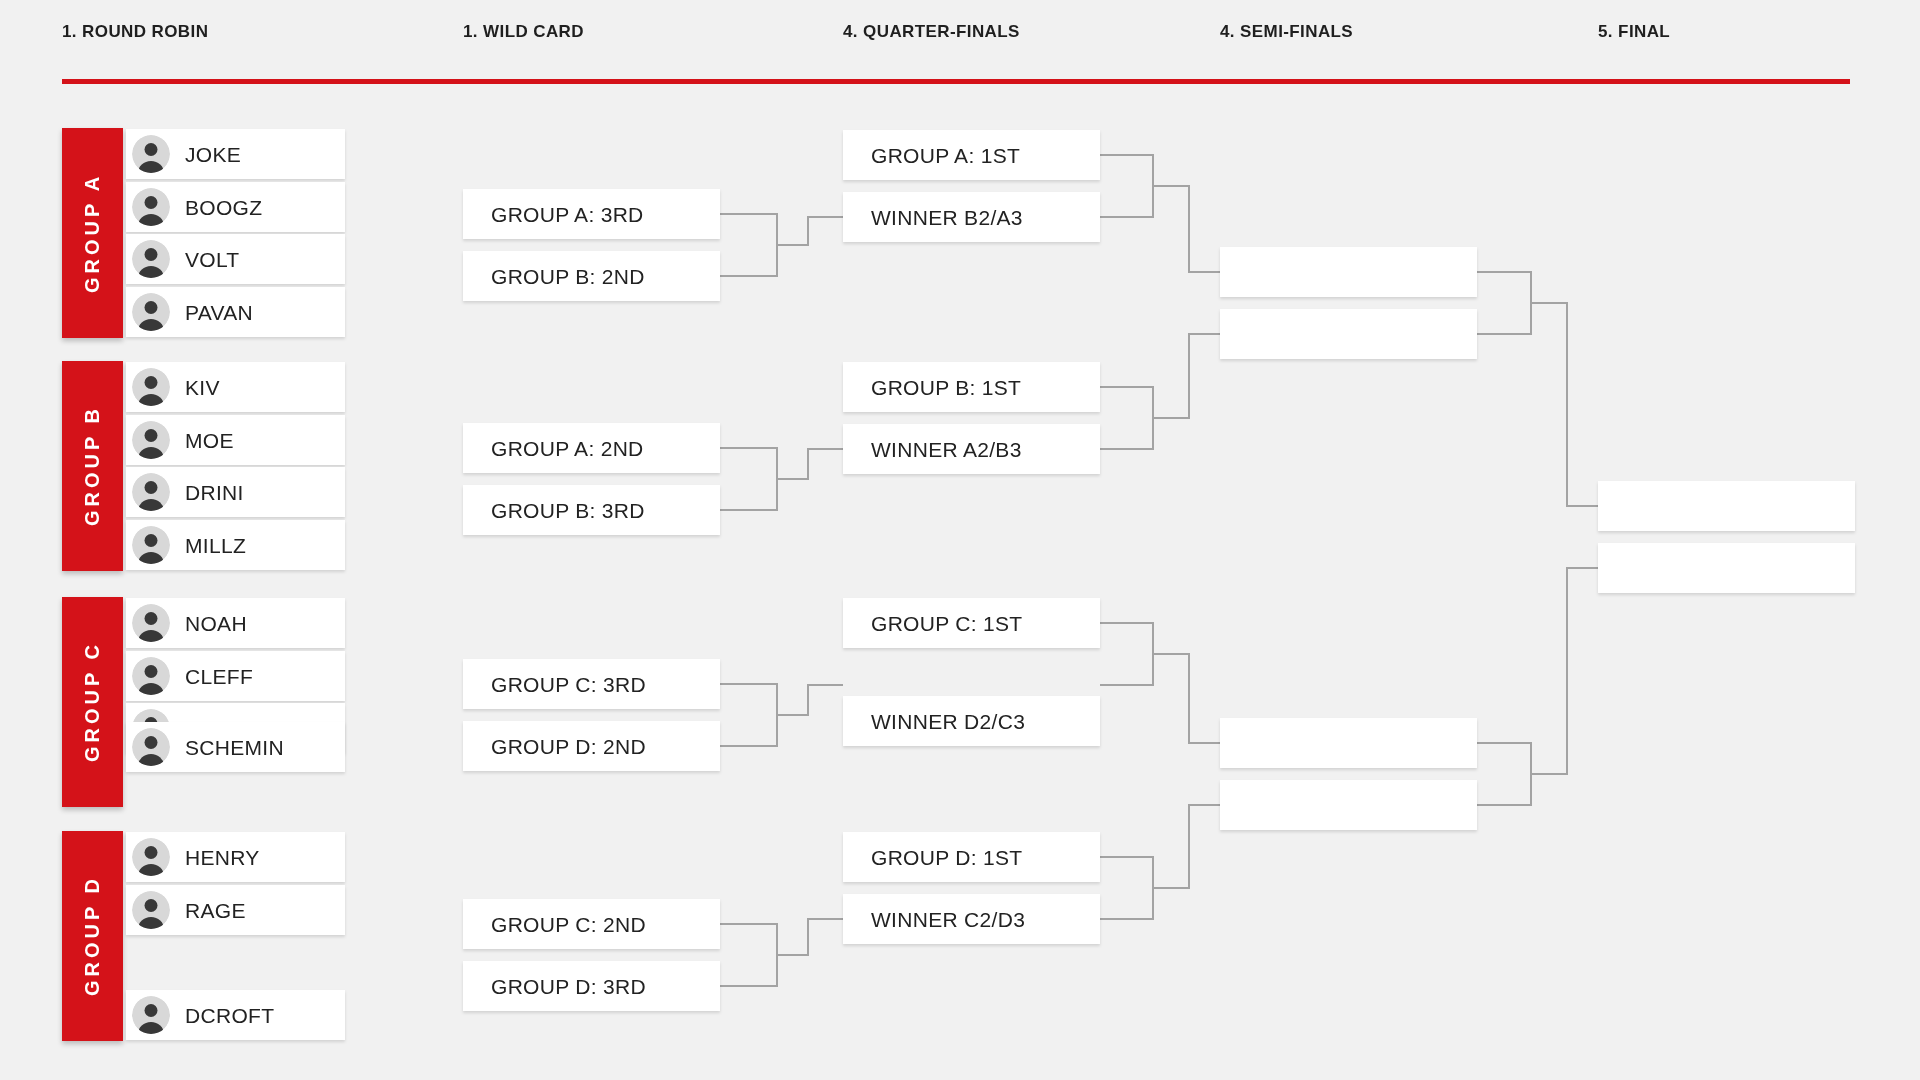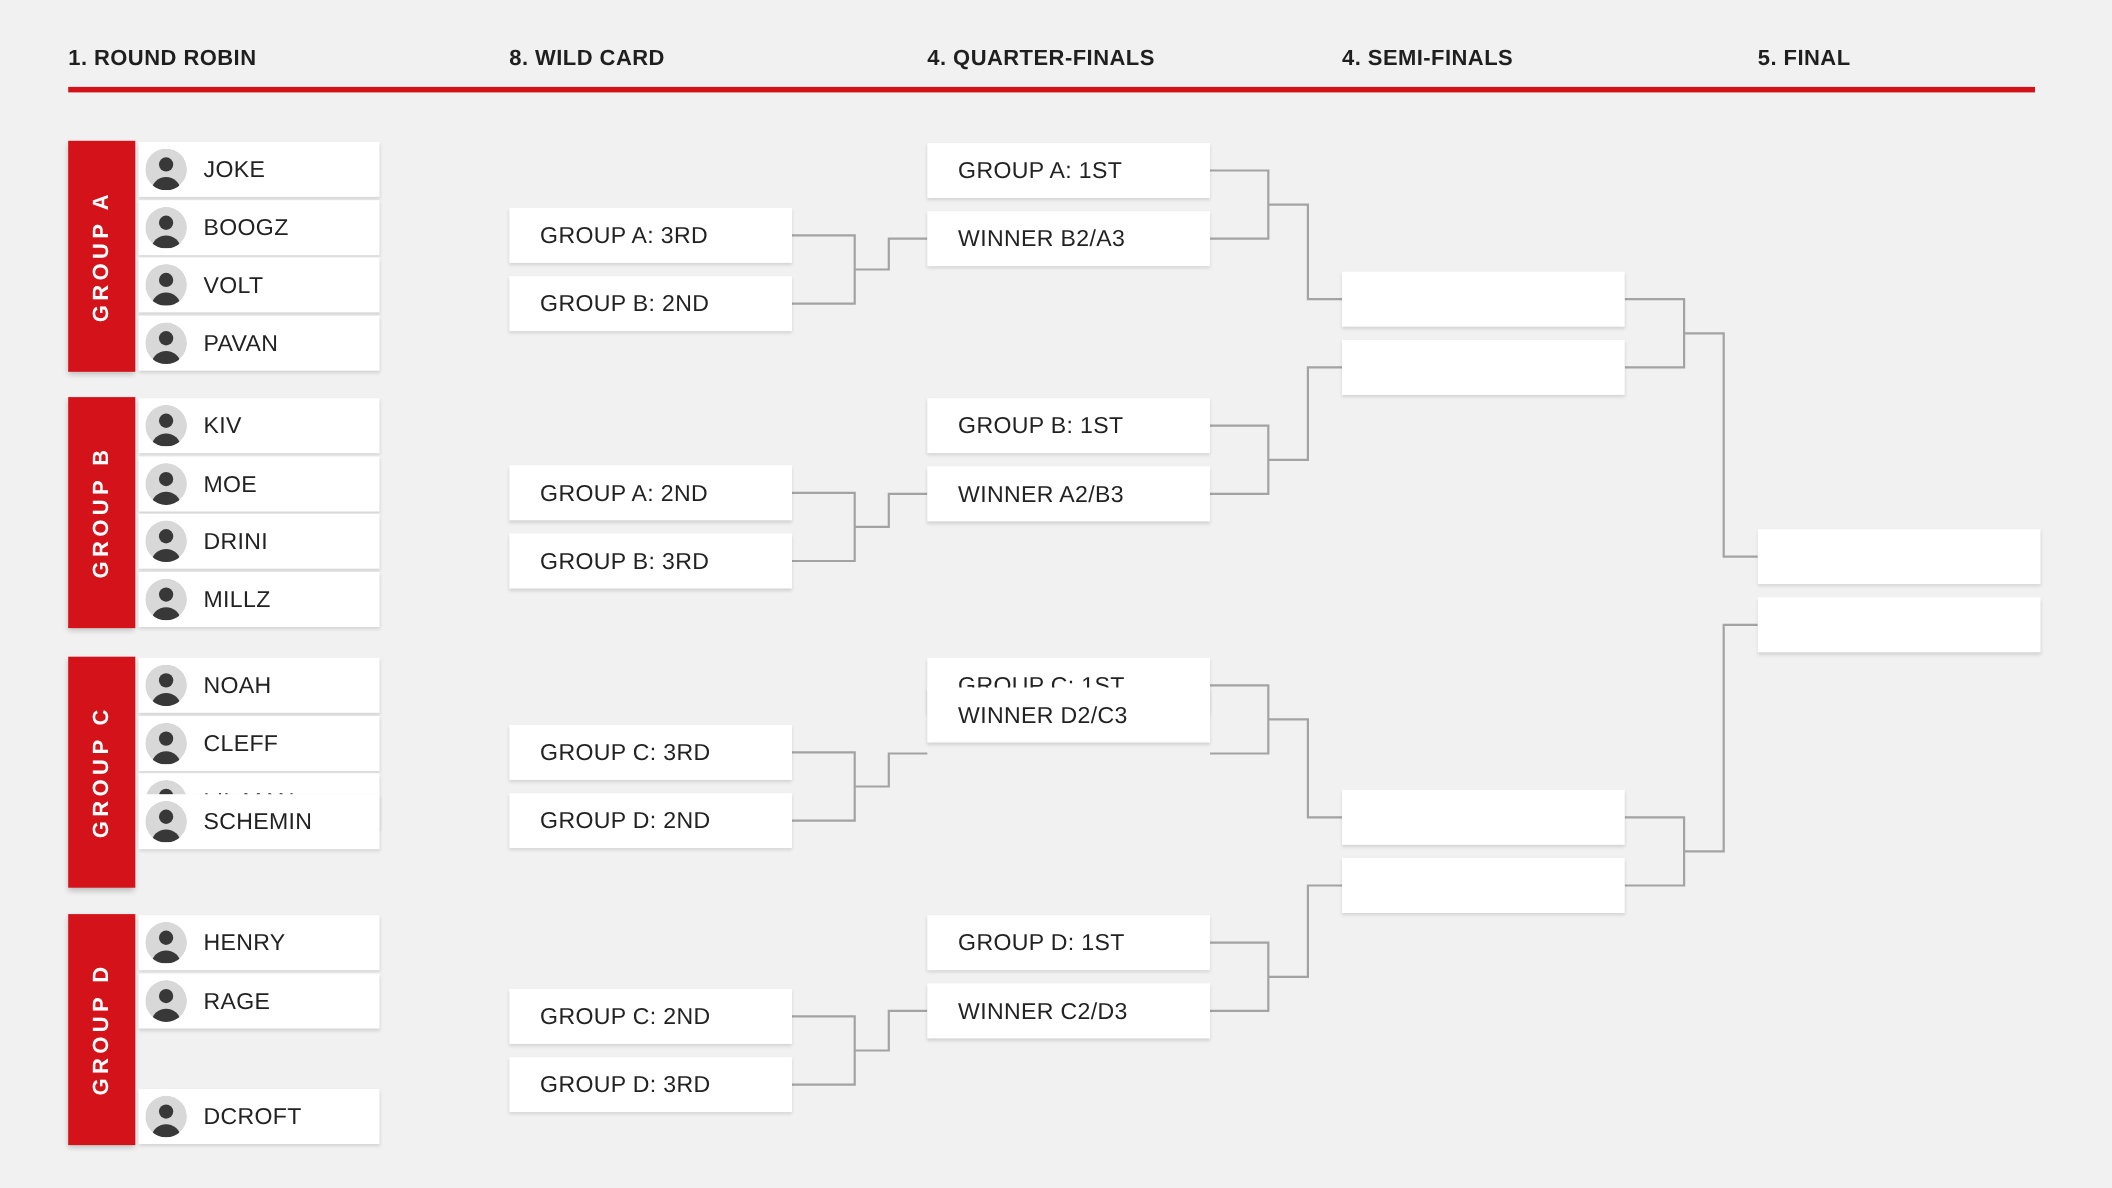--- a/index.html
+++ b/index.html
@@ -1,18 +1,18 @@
 <!DOCTYPE html>
 <html><head>
 <meta charset="utf-8">
 <style>
   html,body{margin:0;padding:0;background:#f1f1f1;}
   .stage{position:relative;width:1920px;height:1080px;background:#f1f1f1;overflow:hidden;
          font-family:"Liberation Sans","DejaVu Sans",sans-serif;}
-  .hdr{position:absolute;top:40px;height:26px;line-height:26px;font-size:20px;font-weight:700;
+  .hdr{position:absolute;top:19px;height:26px;line-height:26px;font-size:17px;font-weight:700;
        color:#1f1f1f;letter-spacing:.4px;white-space:nowrap;}
   .rule{position:absolute;left:62px;top:79px;width:1788px;height:5px;background:#d41219;}
   .wires{position:absolute;left:0;top:0;width:1920px;height:1080px;}
   .gbar{position:absolute;left:62px;width:61px;height:210px;background:#d41219;
         box-shadow:0 3px 5px rgba(0,0,0,.22);}
   .glabel{position:absolute;left:0;top:0;width:100%;height:100%;display:flex;
           align-items:center;justify-content:center;writing-mode:vertical-rl;
           transform:rotate(180deg);color:#ffffff;font-size:20px;font-weight:700;
           letter-spacing:4px;white-space:nowrap;}
   .prow{position:absolute;left:126px;width:219px;height:50px;background:#ffffff;
@@ -25,21 +25,21 @@
         box-shadow:0 2px 3px rgba(0,0,0,.13);font-size:21px;color:#222222;
         line-height:51px;padding-left:28px;box-sizing:border-box;letter-spacing:.3px;
         white-space:nowrap;}
 </style>
 </head>
 <body>
 
 <div class="stage">
 
   <div class="hdr" style="left:62px">1. ROUND ROBIN</div>
-  <div class="hdr" style="left:463px">8. WILD CARD</div>
+  <div class="hdr" style="left:463px">1. WILD CARD</div>
   <div class="hdr" style="left:843px">4. QUARTER-FINALS</div>
   <div class="hdr" style="left:1220px">4. SEMI-FINALS</div>
   <div class="hdr" style="left:1598px">5. FINAL</div>
   <div class="rule"></div>
 
   <svg class="wires" viewBox="0 0 1920 1080">
     <g fill="none" stroke="#a3a3a3" stroke-width="2">
       <path d="M720,214 H777 V276 H720 M777,245 H808 V217 H843"></path>
       <path d="M720,448 H777 V510 H720 M777,479 H808 V449 H843"></path>
       <path d="M720,684 H777 V746 H720 M777,715 H808 V685 H843"></path>
@@ -197,21 +197,21 @@
   <div class="mbox" style="left:463px;top:659px">GROUP C: 3RD</div>
   <div class="mbox" style="left:463px;top:721px">GROUP D: 2ND</div>
   <div class="mbox" style="left:463px;top:899px">GROUP C: 2ND</div>
   <div class="mbox" style="left:463px;top:961px">GROUP D: 3RD</div>
 
   <div class="mbox" style="left:843px;top:130px">GROUP A: 1ST</div>
   <div class="mbox" style="left:843px;top:192px">WINNER B2/A3</div>
   <div class="mbox" style="left:843px;top:362px">GROUP B: 1ST</div>
   <div class="mbox" style="left:843px;top:424px">WINNER A2/B3</div>
   <div class="mbox" style="left:843px;top:598px">GROUP C: 1ST</div>
-  <div class="mbox" style="left:843px;top:625px">WINNER D2/C3</div>
+  <div class="mbox" style="left:843px;top:696px">WINNER D2/C3</div>
   <div class="mbox" style="left:843px;top:832px">GROUP D: 1ST</div>
   <div class="mbox" style="left:843px;top:894px">WINNER C2/D3</div>
 
   <div class="mbox" style="left:1220px;top:247px"></div>
   <div class="mbox" style="left:1220px;top:309px"></div>
   <div class="mbox" style="left:1220px;top:718px"></div>
   <div class="mbox" style="left:1220px;top:780px"></div>
 
   <div class="mbox" style="left:1598px;top:481px"></div>
   <div class="mbox" style="left:1598px;top:543px"></div>

